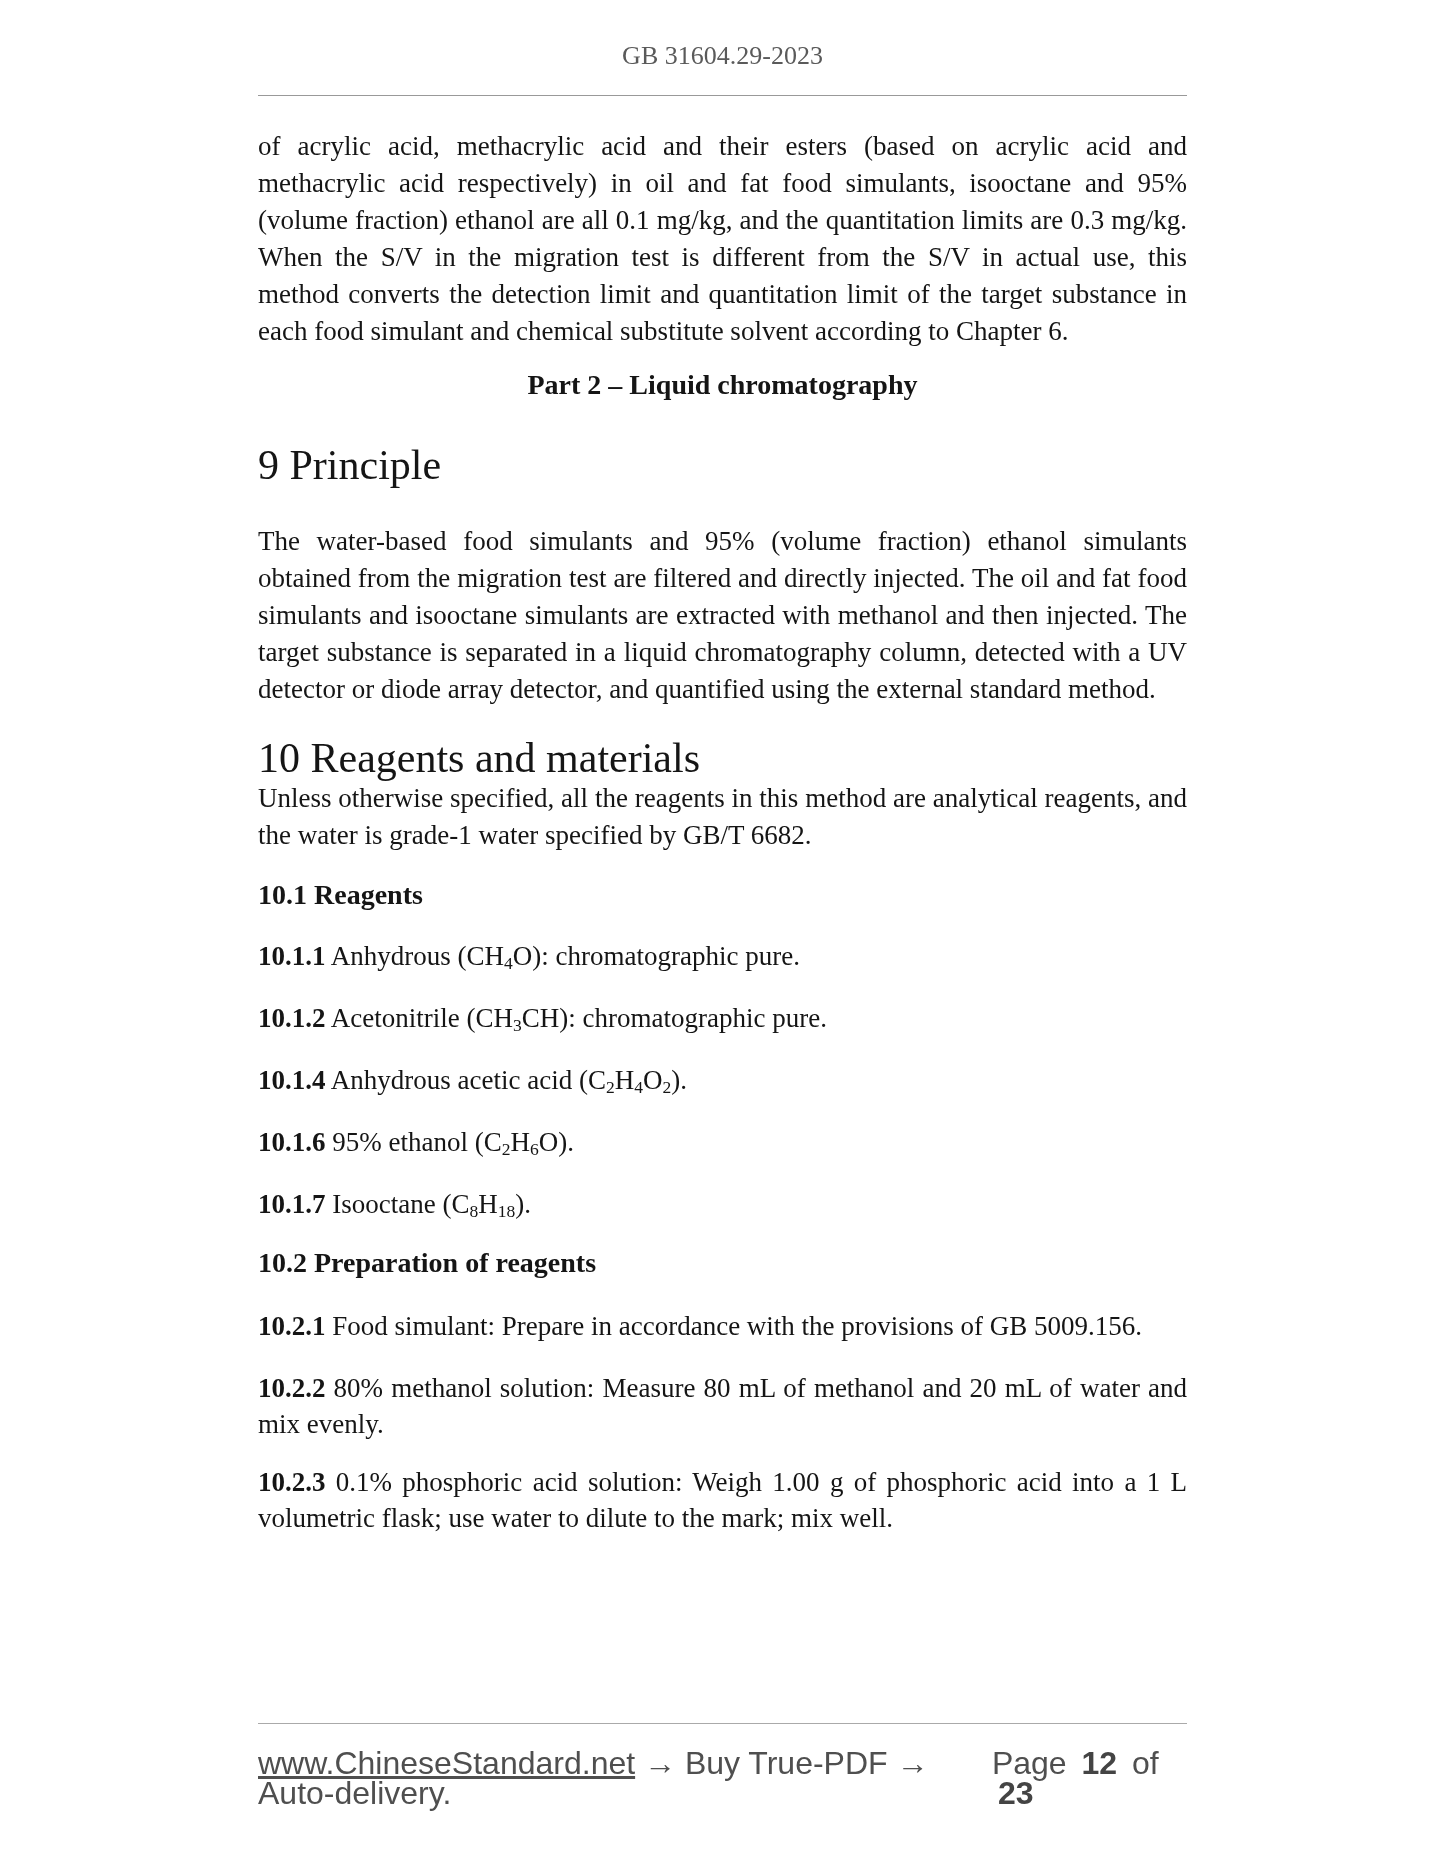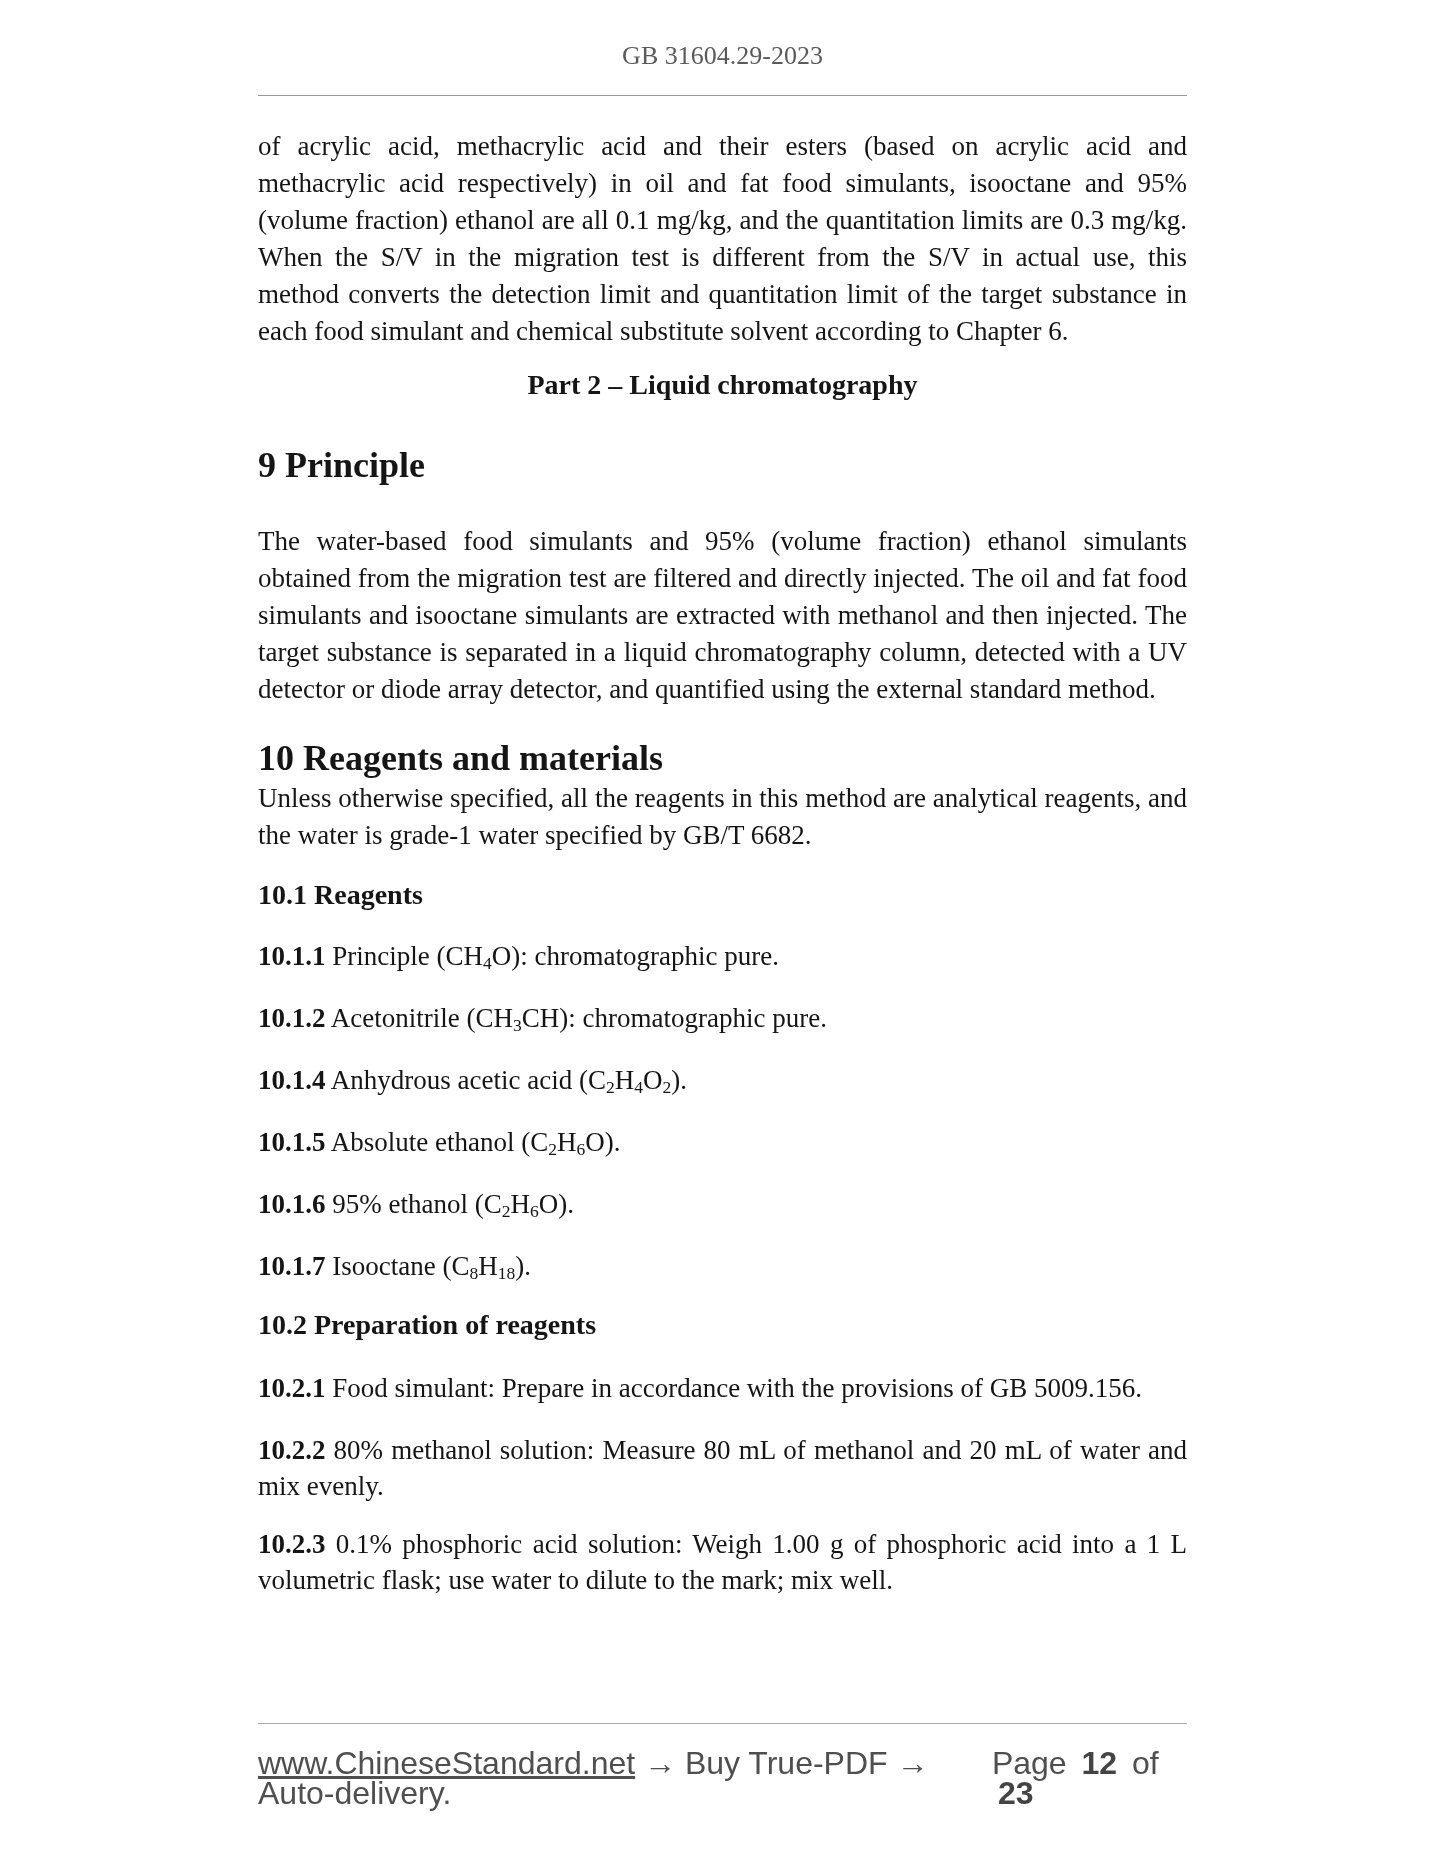--- a/index.html
+++ b/index.html
@@ -46,23 +46,23 @@
   }
   .p1 { margin-top: 32px; }
   .part-title {
     font-size: 28px;
     line-height: 33px;
     font-weight: bold;
     text-align: center;
     margin: 18px 0 0 0;
   }
   .h-big {
-    font-size: 36px;
+    font-size: 42px;
     line-height: 44px;
-    font-weight: bold;
+    font-weight: normal;
     margin: 0;
   }
   .h9  { margin-top: 42px; }
   .p9  { margin-top: 36px; }
   .h10 { margin-top: 28px; }
   .p10 { }
   .h-sub {
     font-size: 28px;
     line-height: 34px;
     font-weight: bold;
@@ -135,28 +135,27 @@
     <h1 class="h-big h9">9 Principle</h1>
 
     <p class="para p9">The water-based food simulants and 95% (volume fraction) ethanol simulants obtained from the migration test are filtered and directly injected. The oil and fat food simulants and isooctane simulants are extracted with methanol and then injected. The target substance is separated in a liquid chromatography column, detected with a UV detector or diode array detector, and quantified using the external standard method.</p>
 
     <h1 class="h-big h10">10 Reagents and materials</h1>
 
     <p class="para p10">Unless otherwise specified, all the reagents in this method are analytical reagents, and the water is grade-1 water specified by GB/T 6682.</p>
 
     <h2 class="h-sub">10.1 Reagents</h2>
 
-    <p class="item item-first"><span class="num">10.1.1</span><span><span> Principle (CH</span><sub>4</sub><span>O): chromatographic pure.</span></span></p>
+    <p class="item item-first"><span class="num">10.1.1</span><span><span> Anhydrous (CH</span><sub>4</sub><span>O): chromatographic pure.</span></span></p>
 
     <p class="item"><span class="num">10.1.2</span><span><span> Acetonitrile (CH</span><sub>3</sub><span>CH): chromatographic pure.</span></span></p>
 
 
     <p class="item"><span class="num">10.1.4</span><span><span> Anhydrous acetic acid (C</span><sub>2</sub><span>H</span><sub>4</sub><span>O</span><sub>2</sub><span>).</span></span></p>
 
-    <p class="item"><span class="num">10.1.5</span><span><span> Absolute ethanol (C</span><sub>2</sub><span>H</span><sub>6</sub><span>O).</span></span></p>
 
     <p class="item"><span class="num">10.1.6</span><span><span> 95% ethanol (C</span><sub>2</sub><span>H</span><sub>6</sub><span>O).</span></span></p>
 
     <p class="item"><span class="num">10.1.7</span><span><span> Isooctane (C</span><sub>8</sub><span>H</span><sub>18</sub><span>).</span></span></p>
 
     <h2 class="h-sub">10.2 Preparation of reagents</h2>
 
     <p class="item item-1021"><span class="num">10.2.1</span><span><span> Food simulant: Prepare in accordance with the provisions of GB 5009.156.</span></span></p>
 
     <p class="item"><span class="num">10.2.2</span><span><span> 80% methanol solution: Measure 80 mL of methanol and 20 mL of water and mix evenly.</span></span></p>

